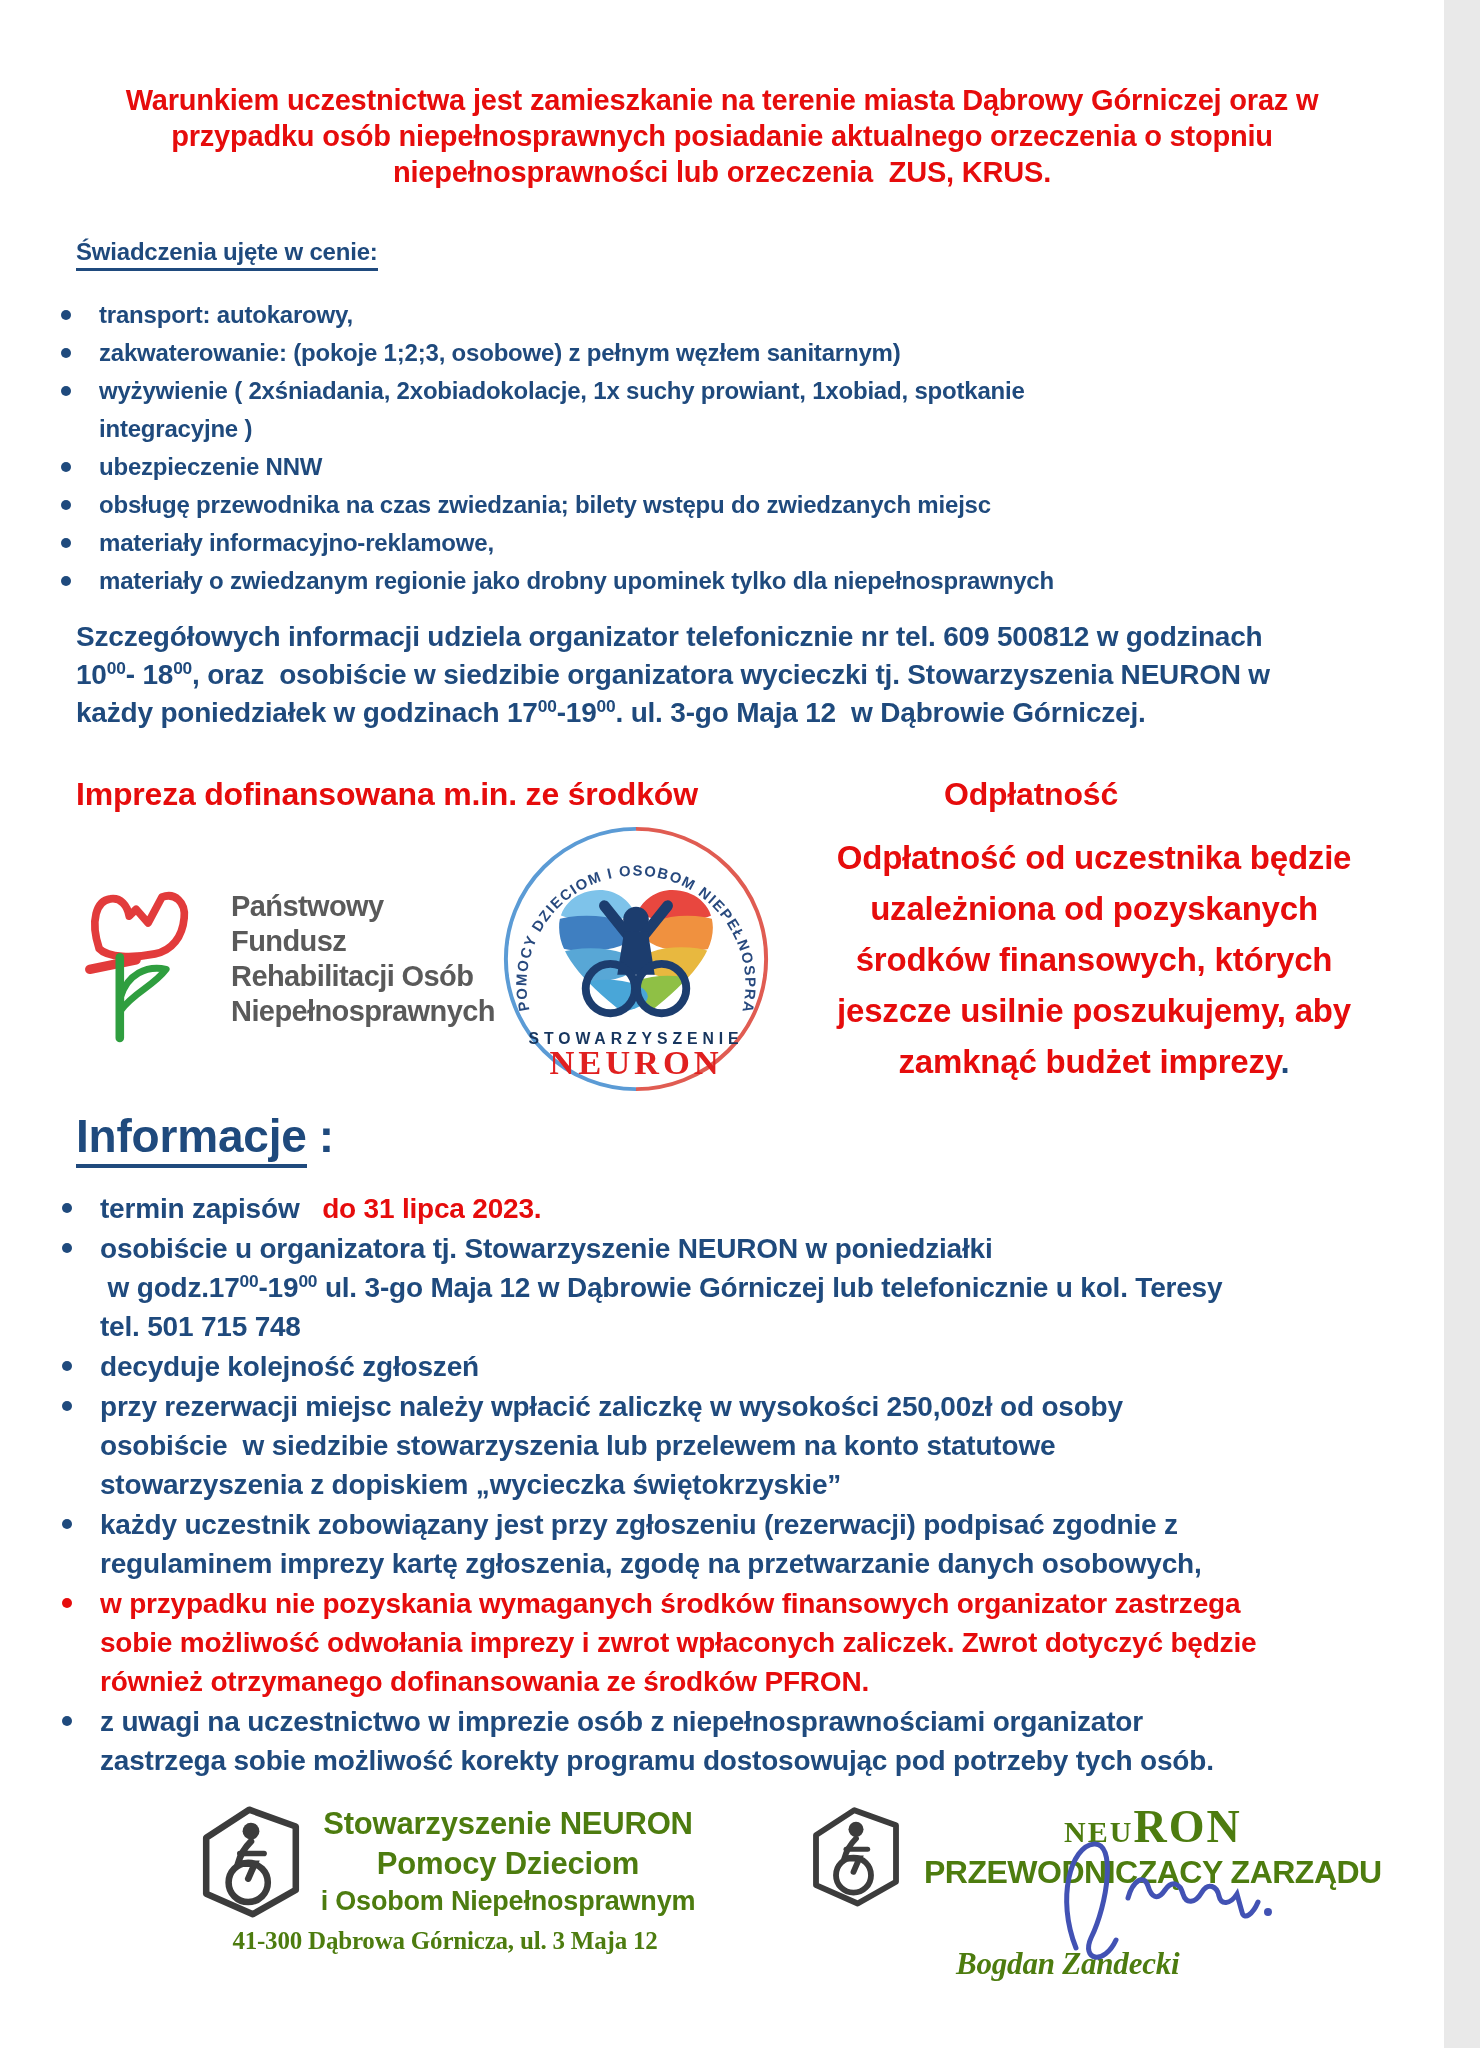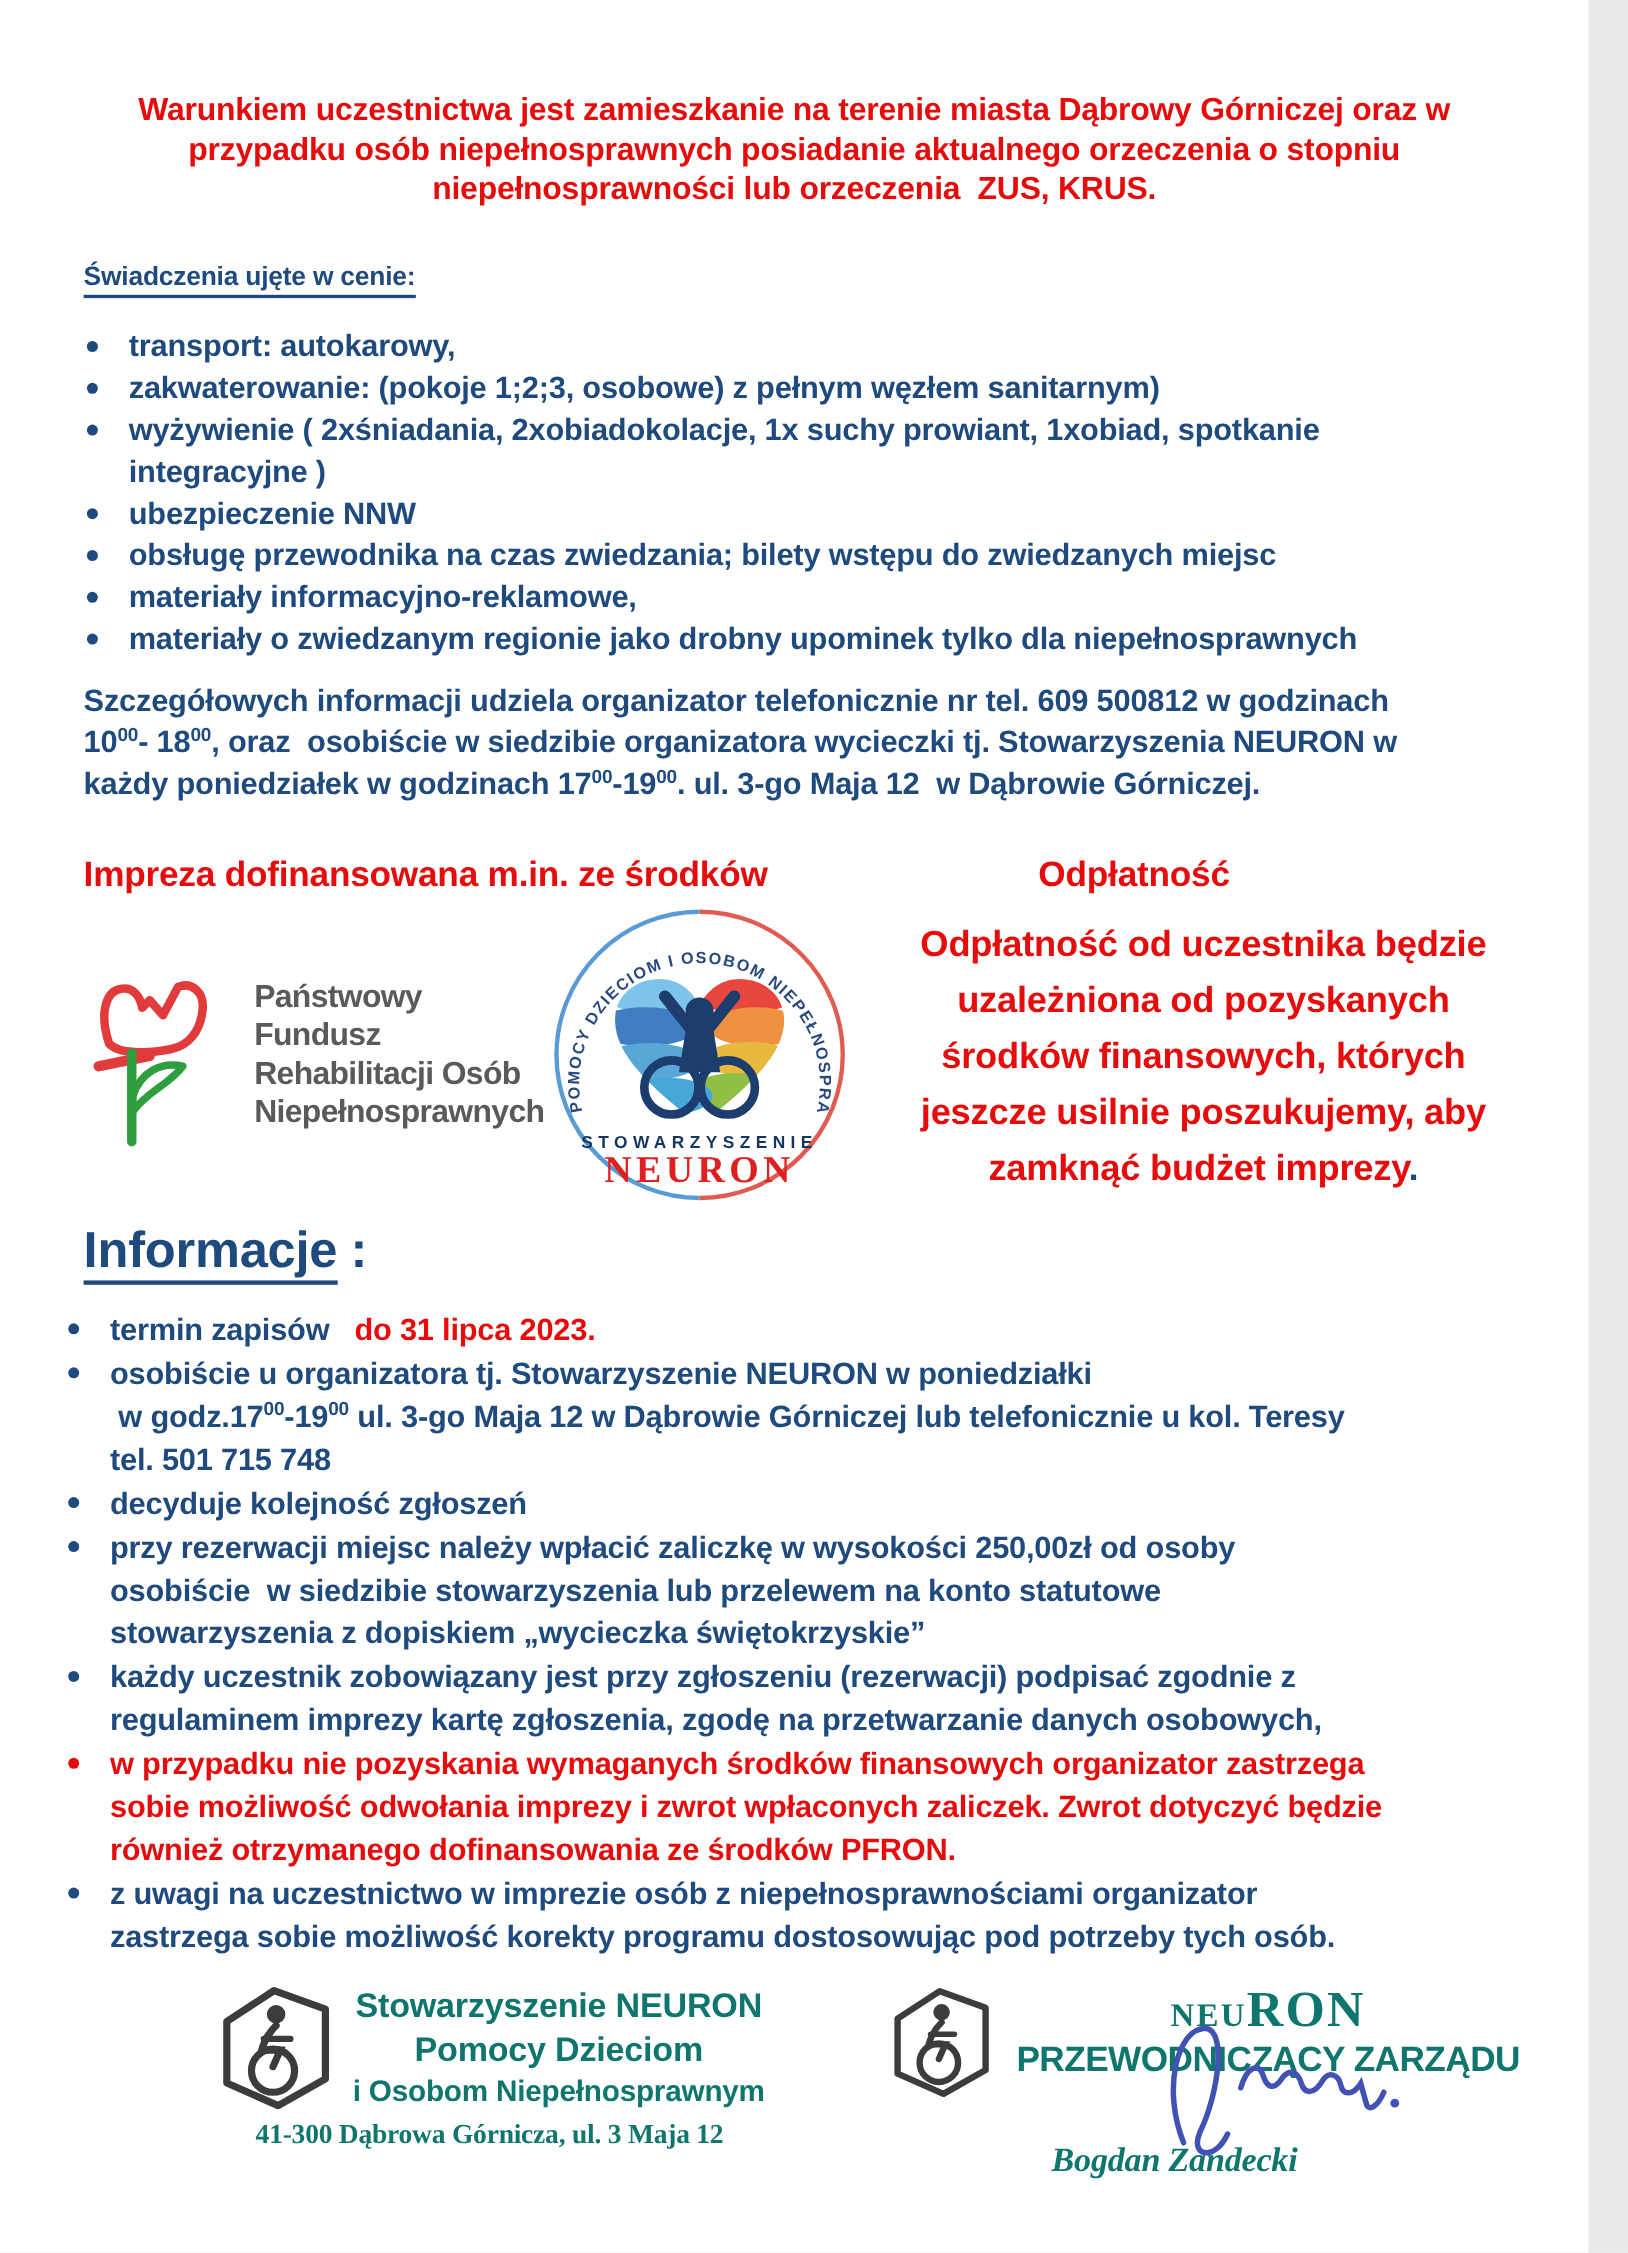--- a/index.html
+++ b/index.html
@@ -6,40 +6,40 @@
   .page{
     width:1444px;height:2048px;background:#ffffff;position:relative;overflow:hidden;
     font-family:"Liberation Sans",sans-serif;font-weight:bold;color:#1f4a7d;
     letter-spacing:-0.2px;
   }
   .sgl{white-space:pre;}
   sup.sgl{font-size:0.62em;line-height:0;}
   .notice{margin:82px 70px 0;text-align:center;color:#e60c0c;font-size:29px;line-height:36px;}
   .sec-h{margin:48px 0 0 76px;font-size:24px;}
   .u{border-bottom:3px solid #1f4a7d;padding-bottom:3px;}
-  ul.blist{list-style:none;margin:30px 0 0;padding:0 0 0 77px;font-size:28px;line-height:38px;}
+  ul.blist{list-style:none;margin:30px 0 0;padding:0 0 0 59px;font-size:24px;line-height:38px;}
   ul.blist li,ul.ilist li{position:relative;padding-left:40px;}
   ul.blist li::before,ul.ilist li::before{
     content:"";position:absolute;left:2px;top:14px;width:10px;height:10px;border-radius:50%;background:currentColor;
   }
   .contact{margin:18px 76px 0;font-size:28px;line-height:38px;}
   .fundrow{display:flex;align-items:baseline;margin:44px 76px 0;color:#e60c0c;font-size:32px;}
   .payh{margin-left:auto;margin-right:250px;}
   .logosrow{display:flex;align-items:center;margin:8px 30px 0 52px;height:276px;}
   .pfron{display:flex;align-items:center;gap:16px;width:446px;flex:none;}
   .ptext{color:#5a5a5a;font-size:29px;line-height:35px;letter-spacing:-0.6px;}
   .nlogo{flex:none;}
   .paynote{flex:1;text-align:center;color:#e60c0c;font-size:33px;line-height:51px;padding:0 6px;}
   .info-h{margin:12px 0 0 76px;font-size:46px;}
   .u2{border-bottom:4px solid #1f4a7d;padding-bottom:2px;}
   .ih-suffix{margin-left:12px;}
   ul.ilist{list-style:none;margin:26px 0 0;padding:0 0 0 60px;font-size:28px;line-height:39px;}
   ul.ilist li{margin-top:1px;}
   ul.ilist li.red{color:#e60c0c;}
-  .stamps{display:flex;align-items:flex-start;margin:20px 0 16px 150px;color:#0f766e;}
+  .stamps{display:flex;align-items:flex-start;margin:20px 0 16px 150px;color:#4d7c0f;}
   .stampL{width:590px;text-align:center;}
   .stampL .top{display:flex;align-items:center;gap:14px;justify-content:center;}
   .stampL .l1,.stampL .l2{font-size:31px;line-height:40px;}
   .stampL .l3{font-size:27px;line-height:34px;}
   .stampser{font-family:"Liberation Serif",serif;font-weight:bold;font-size:25px;line-height:31px;margin-top:3px;}
   .stampR{margin-left:66px;position:relative;width:600px;}
   .stampR .top{display:flex;align-items:flex-start;gap:18px;}
   .brand{font-family:"Liberation Serif",serif;font-weight:bold;letter-spacing:2px;text-align:center;}
   .brand .small{font-size:30px;text-transform:uppercase;}
   .brand .big{font-size:46px;}

